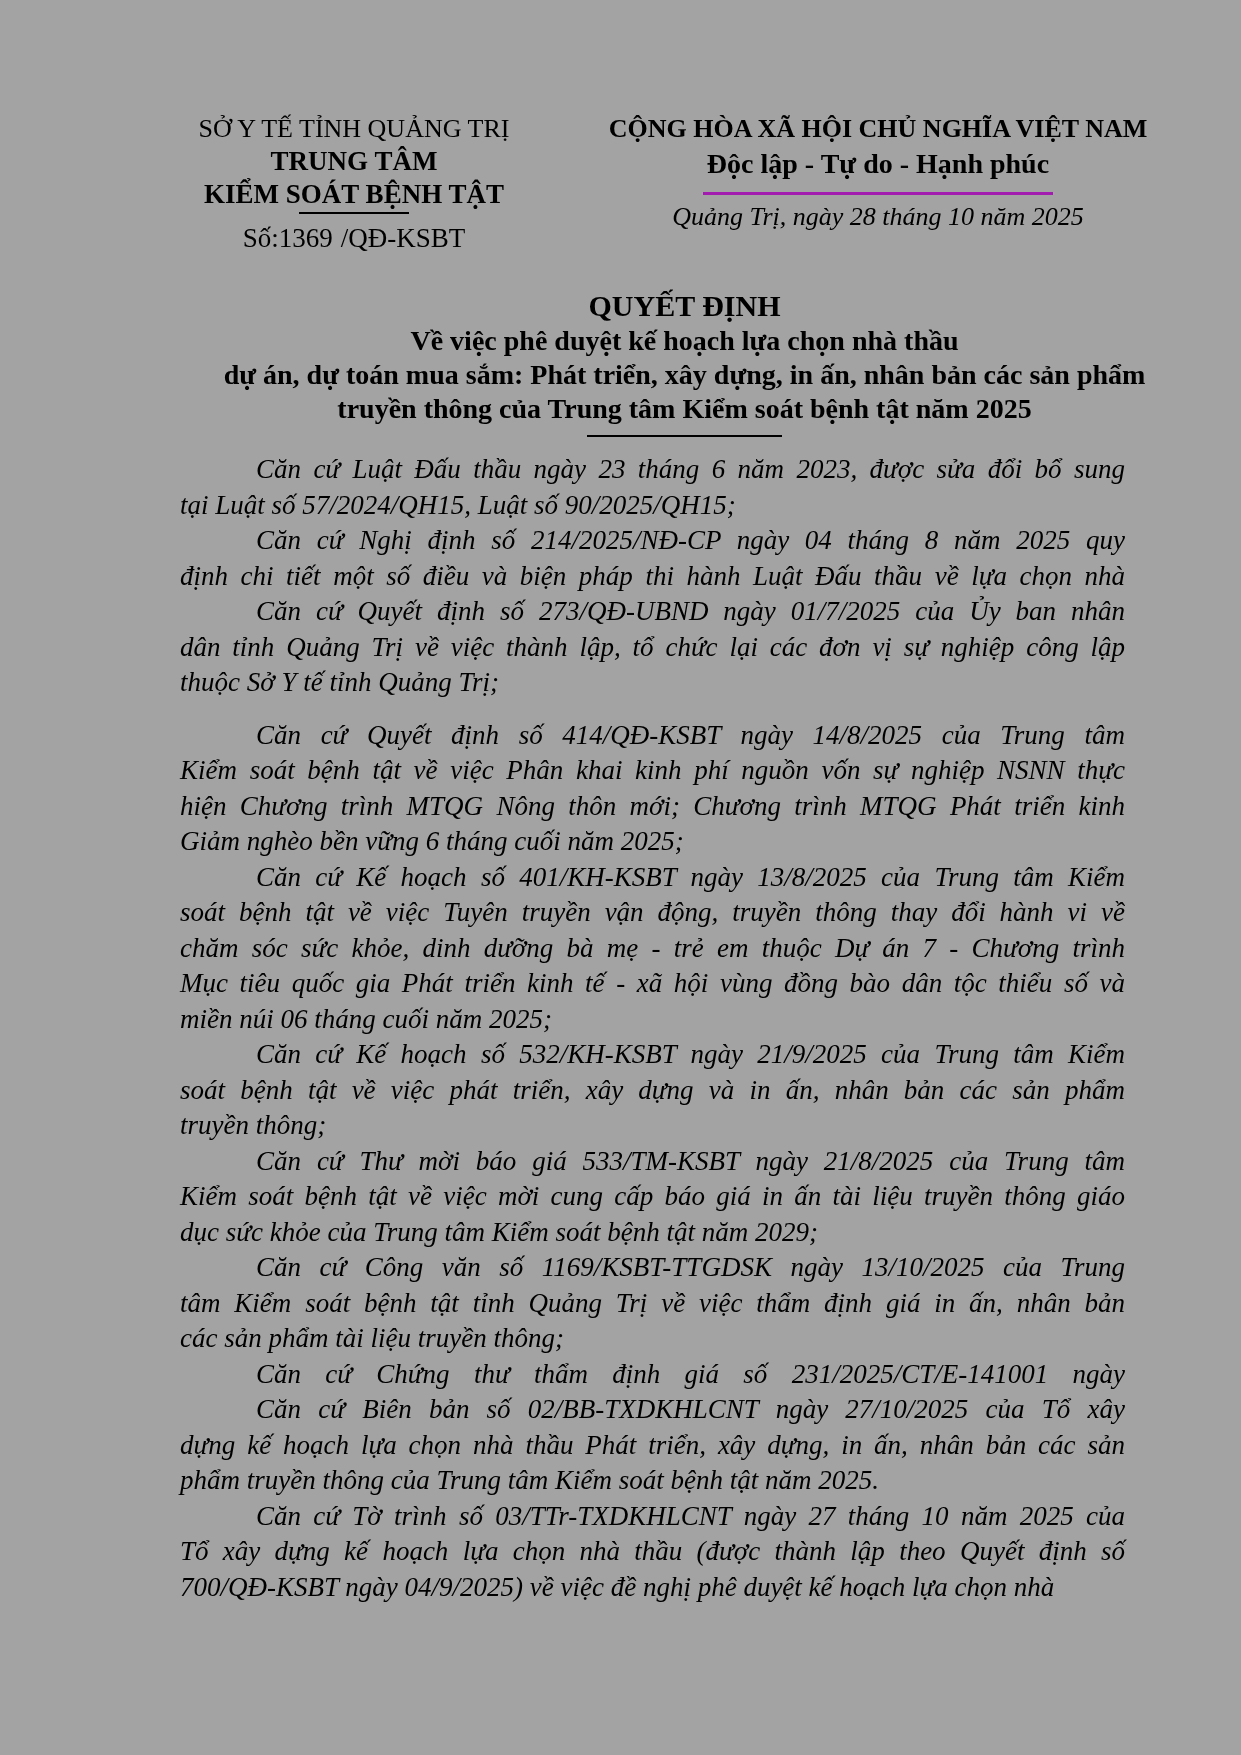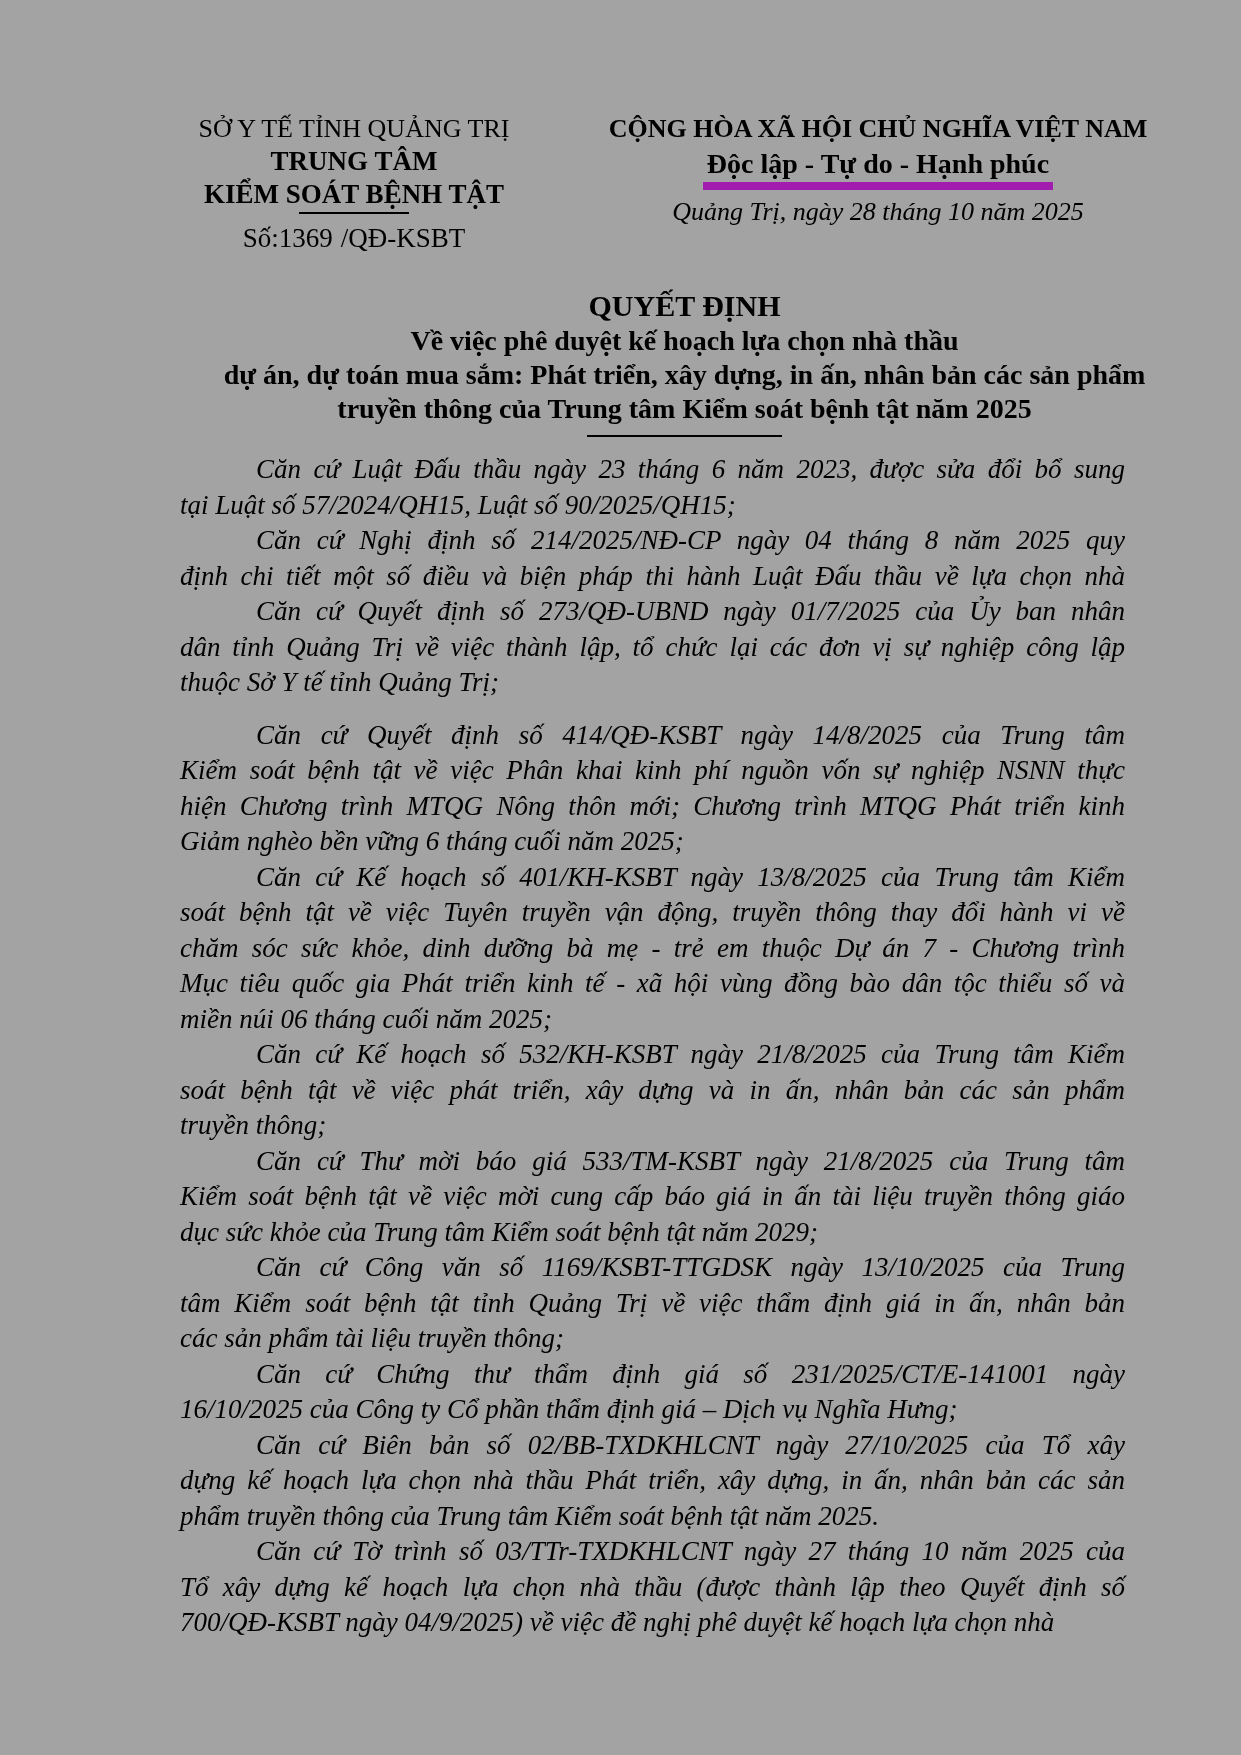--- a/index.html
+++ b/index.html
@@ -19,21 +19,21 @@
   .hl-dept   { font-size: 26px; line-height: 33px; white-space: nowrap; }
   .hl-org1   { font-size: 27px; line-height: 33px; font-weight: bold; }
   .hl-org2   { font-size: 27px; line-height: 33px; font-weight: bold; white-space: nowrap; }
   .hl-rule   { width: 110px; border-bottom: 2px solid #000; margin: 1px auto 0 auto; }
   .hl-number { margin-top: 9px; font-size: 27px; white-space: nowrap; }
   .filled-in { position: relative; top: 0; }
   .hl-number .suffix { margin-left: 8px; }
 
   .hr-nation { font-size: 26px; line-height: 34px; font-weight: bold; white-space: nowrap; }
   .hr-motto  { display: inline-block; font-size: 28px; line-height: 32px; font-weight: bold;
-               border-bottom: 8px solid #a21caf; padding: 0 4px 2px 4px; margin-top: 2px; white-space: nowrap; }
+               border-bottom: 3px solid #a21caf; padding: 0 4px 12px 4px; margin-top: 2px; white-space: nowrap; }
   .hr-date   { margin-top: 7px; font-size: 26px; font-style: italic; white-space: nowrap; }
 
   
   .title-block { margin-top: 34px; padding: 0 52px 0 180px; text-align: center; }
   .title-main { font-size: 30px; font-weight: bold; line-height: 36px; }
   .title-sub  { font-size: 28px; font-weight: bold; line-height: 34px; }
   .title-rule { width: 195px; border-bottom: 2px solid #000; margin: 9px auto 0 auto; }
 
   
   .doc-body { padding: 15px 116px 0 180px; font-size: 27px; font-style: italic; line-height: 35.5px; }
@@ -95,37 +95,36 @@
         <div class="bline last">Giảm nghèo bền vững 6 tháng cuối năm 2025;</div>
       </div>
       <div class="para">
         <div class="bline first">Căn cứ Kế hoạch số 401/KH-KSBT ngày 13/8/2025 của Trung tâm Kiểm</div>
         <div class="bline">soát bệnh tật về việc Tuyên truyền vận động, truyền thông thay đổi hành vi về</div>
         <div class="bline">chăm sóc sức khỏe, dinh dưỡng bà mẹ - trẻ em thuộc Dự án 7 - Chương trình</div>
         <div class="bline">Mục tiêu quốc gia Phát triển kinh tế - xã hội vùng đồng bào dân tộc thiểu số và</div>
         <div class="bline last">miền núi 06 tháng cuối năm 2025;</div>
       </div>
       <div class="para">
-        <div class="bline first">Căn cứ Kế hoạch số 532/KH-KSBT ngày 21/8/2025 của Trung tâm Kiểm</div>
+        <div class="bline first">Căn cứ Kế hoạch số 532/KH-KSBT ngày 21/9/2025 của Trung tâm Kiểm</div>
         <div class="bline">soát bệnh tật về việc phát triển, xây dựng và in ấn, nhân bản các sản phẩm</div>
         <div class="bline last">truyền thông;</div>
       </div>
       <div class="para">
         <div class="bline first">Căn cứ Thư mời báo giá 533/TM-KSBT ngày 21/8/2025 của Trung tâm</div>
         <div class="bline">Kiểm soát bệnh tật về việc mời cung cấp báo giá in ấn tài liệu truyền thông giáo</div>
         <div class="bline last">dục sức khỏe của Trung tâm Kiểm soát bệnh tật năm 2029;</div>
       </div>
       <div class="para">
         <div class="bline first">Căn cứ Công văn số 1169/KSBT-TTGDSK ngày 13/10/2025 của Trung</div>
         <div class="bline">tâm Kiểm soát bệnh tật tỉnh Quảng Trị về việc thẩm định giá in ấn, nhân bản</div>
         <div class="bline last">các sản phẩm tài liệu truyền thông;</div>
       </div>
       <div class="para">
         <div class="bline first">Căn cứ Chứng thư thẩm định giá số 231/2025/CT/E-141001 ngày</div>
-        <div class="bline last">16/10/2025 của Công ty Cổ phần thẩm định giá – Dịch vụ Nghĩa Hưng;</div>
       </div>
       <div class="para">
         <div class="bline first">Căn cứ Biên bản số 02/BB-TXDKHLCNT ngày 27/10/2025 của Tổ xây</div>
         <div class="bline">dựng kế hoạch lựa chọn nhà thầu Phát triển, xây dựng, in ấn, nhân bản các sản</div>
         <div class="bline last">phẩm truyền thông của Trung tâm Kiểm soát bệnh tật năm 2025.</div>
       </div>
       <div class="para">
         <div class="bline first">Căn cứ Tờ trình số 03/TTr-TXDKHLCNT ngày 27 tháng 10 năm 2025 của</div>
         <div class="bline">Tổ xây dựng kế hoạch lựa chọn nhà thầu (được thành lập theo Quyết định số</div>
         <div class="bline last">700/QĐ-KSBT ngày 04/9/2025) về việc đề nghị phê duyệt kế hoạch lựa chọn nhà</div>

